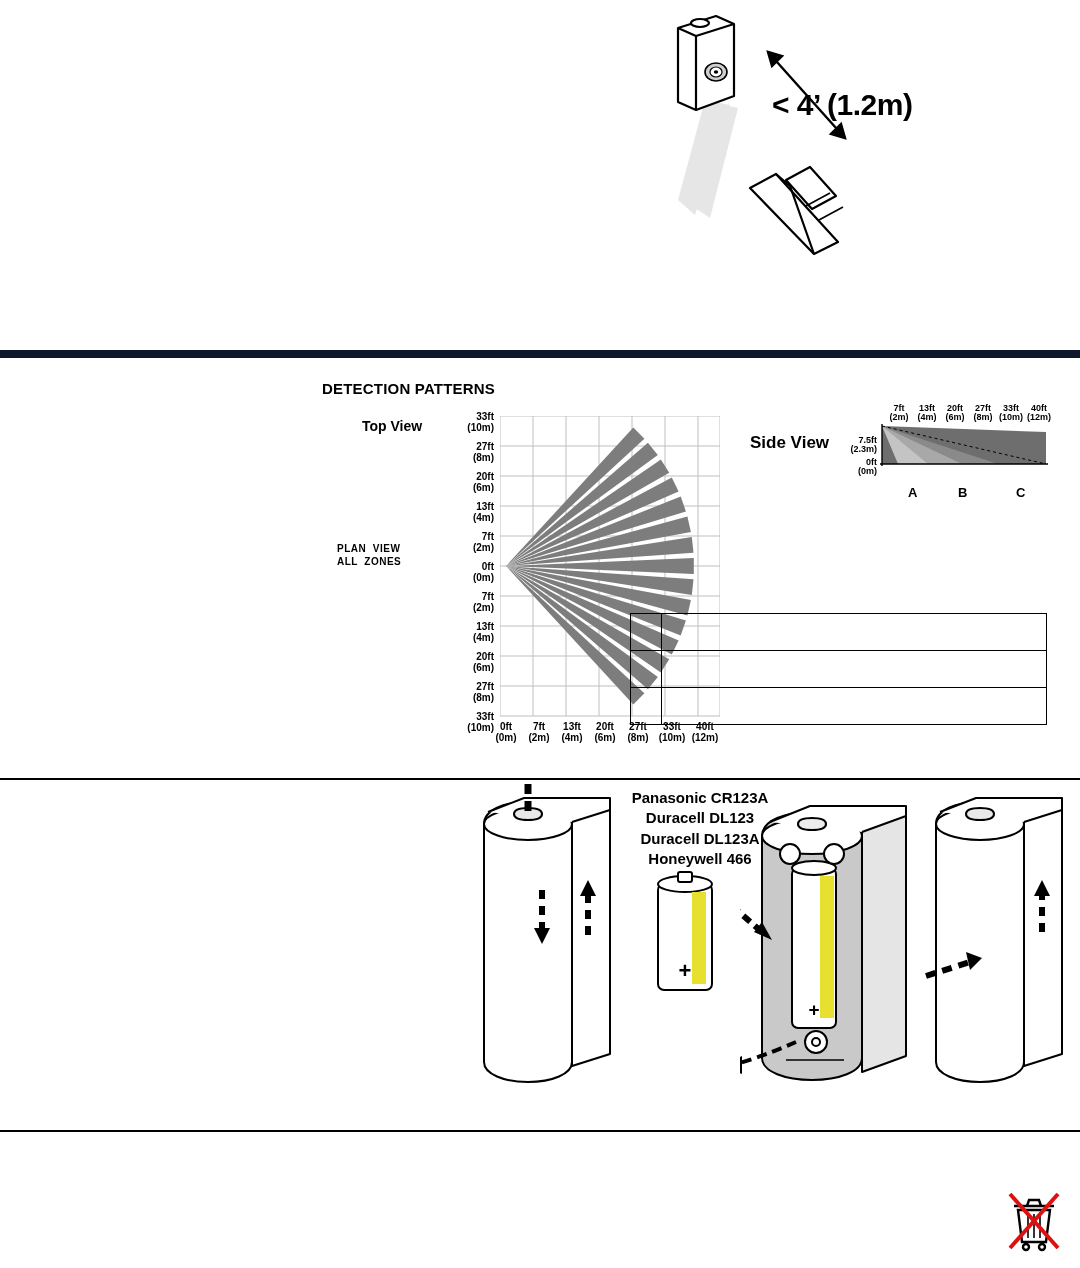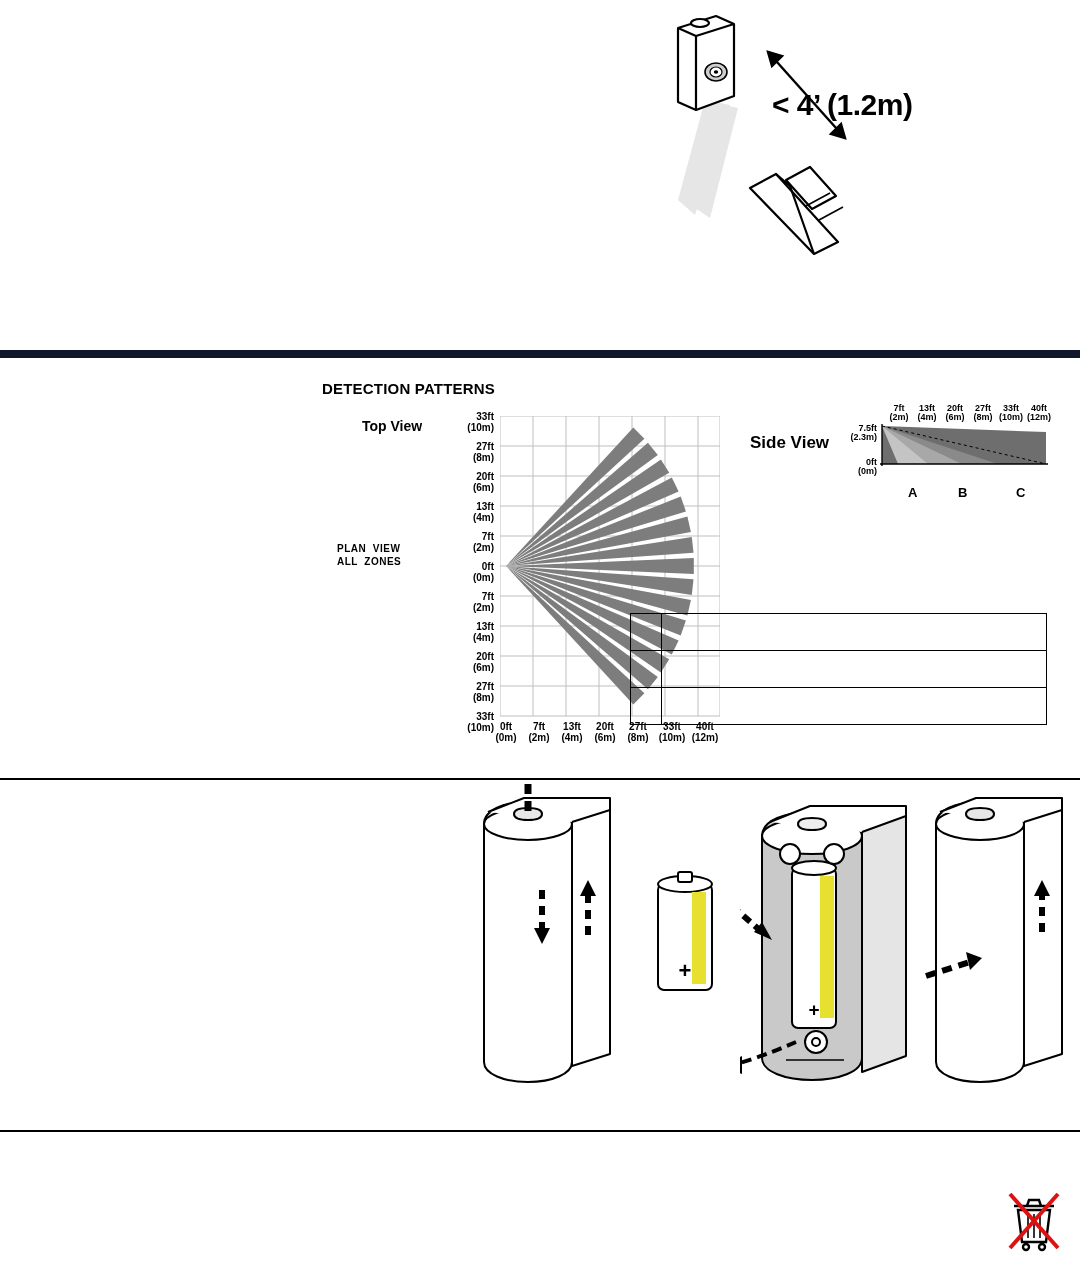--- a/index.html
+++ b/index.html
@@ -307,21 +307,21 @@
         <polygon points="4,6 168,12 168,44 4,44" fill="#6e6e6e"></polygon>
         <polygon points="4,6 120,44 60,44" fill="#8a8a8a"></polygon>
         <polygon points="4,6 84,44 36,44" fill="#a8a8a8"></polygon>
         <polygon points="4,6 50,44 20,44" fill="#c4c4c4"></polygon>
         <path d="M4 6 L168 44" stroke="#000" stroke-width="1" stroke-dasharray="3 3" fill="none"></path>
         <line x1="2" y1="44" x2="170" y2="44" stroke="#000" stroke-width="1.4"></line>
         <line x1="4" y1="4" x2="4" y2="46" stroke="#000" stroke-width="1.4"></line>
       </g>
     </svg>
 
-    <div class="side-axis-label" style="left:833px; top:66px; width:44px;">7.5ft
+    <div class="side-axis-label" style="left:833px; top:78px; width:44px;">7.5ft
 (2.3m)</div>
     <div class="side-axis-label" style="left:833px; top:100px; width:44px;">0ft
 (0m)</div>
 
     <div class="side-top-label" style="left:882px; top:46px; width:34px;">7ft
 (2m)</div>
     <div class="side-top-label" style="left:910px; top:46px; width:34px;">13ft
 (4m)</div>
     <div class="side-top-label" style="left:938px; top:46px; width:34px;">20ft
 (6m)</div>
@@ -347,20 +347,26 @@
       </div>
       <div class="spec-row">
         <div class="spec-cell-key"></div>
         <div class="spec-cell-val"></div>
       </div>
     </div>
   </div>
 
   <div id="section-battery">
 
+    <div id="battery-list">
+      <div>Panasonic CR123A</div>
+      <div>Duracell DL123</div>
+      <div>Duracell DL123A</div>
+      <div>Honeywell 466</div>
+    </div>
 
     <svg style="position:absolute; left:460px; top:10px;" width="180" height="310" viewBox="0 0 180 310">
       <g fill="#ffffff" stroke="#000" stroke-width="2" stroke-linejoin="round">
         <path d="M24 44 C24 30 44 22 68 22 C92 22 112 30 112 44 L112 282 C112 294 92 302 68 302 C44 302 24 294 24 282 Z"></path>
         <ellipse cx="68" cy="44" rx="44" ry="16" fill="#ffffff"></ellipse>
         <path d="M112 36 L150 24 L150 274 L112 286 Z"></path>
         <path d="M28 32 L64 18 L150 18 L150 30 L112 42" fill="#ffffff"></path>
         <path d="M54 34 C54 30 60 28 68 28 C76 28 82 30 82 34 C82 38 76 40 68 40 C60 40 54 38 54 34 Z" fill="#e8e8e8"></path>
       </g>
       <g stroke="#000" stroke-width="7" stroke-dasharray="10 7">

